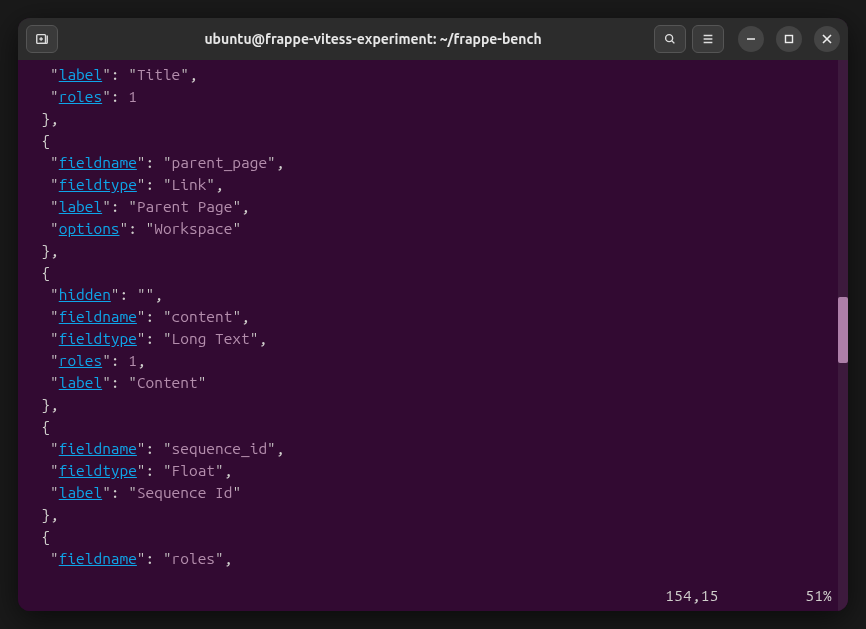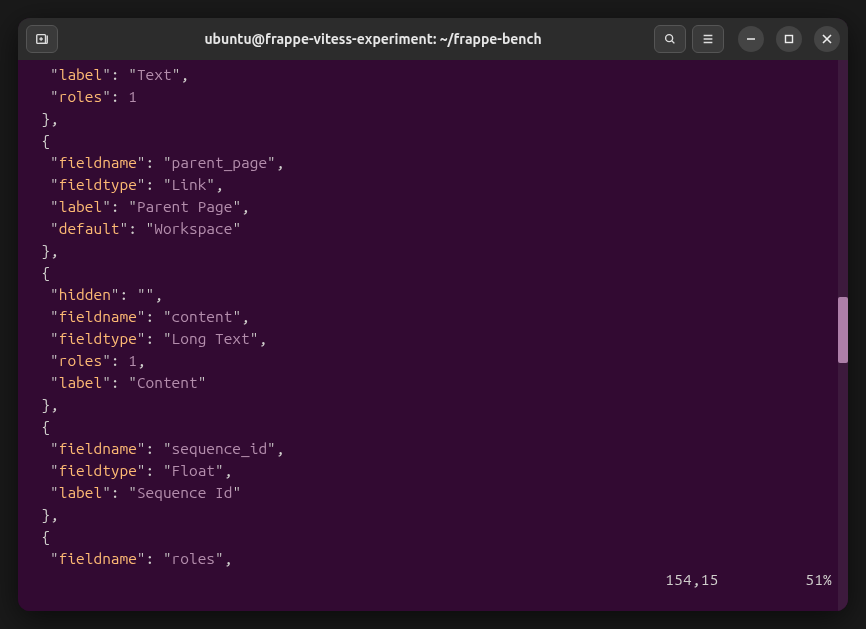--- a/index.html
+++ b/index.html
@@ -93,32 +93,32 @@
   }
   .scrollbar-thumb {
     position: absolute;
     right: 0;
     width: 10px;
     background: #ad7fa8;
     border-radius: 2px;
   }
   .statusline {
     position: absolute;
-    bottom: 20px;
+    bottom: 4px;
     right: 16px;
     color: #d0cfcc;
     font-family: 'Ubuntu Mono', monospace;
     font-size: 15.5px;
     letter-spacing: 0.2px;
   }
   .statusline span { display: inline-block; }
   .pos { margin-right: 78px; }
   
   .p { color: #d0cfcc; } 
-  .k { color: #fdba74; } 
+  .k { color: #0ea5e9; text-decoration: underline; } 
   .s { color: #b48ead; } 
   .n { color: #b48ead; } 
 </style>
 </head>
 <body>
 
 <div class="window">
 
   <div class="titlebar">
     <div class="tb-btn outlined">
@@ -154,28 +154,28 @@
       </div>
       <div class="win-control">
         <svg viewBox="0 0 10 10" stroke="currentColor" stroke-width="1.6">
             <path d="M1 1l8 8M9 1l-8 8"></path>
           </svg>
       </div>
     </div>
   </div>
 
   <div class="terminal">
-    <pre id="code">   <span class="p">"</span><span class="k">label</span><span class="p">"</span><span class="p">: </span><span class="p">"</span><span class="s">Text</span><span class="p">"</span><span class="p">,</span>
+    <pre id="code">   <span class="p">"</span><span class="k">label</span><span class="p">"</span><span class="p">: </span><span class="p">"</span><span class="s">Title</span><span class="p">"</span><span class="p">,</span>
    <span class="p">"</span><span class="k">roles</span><span class="p">"</span><span class="p">: </span><span class="n">1</span>
   <span class="p">},</span>
   <span class="p">{</span>
    <span class="p">"</span><span class="k">fieldname</span><span class="p">"</span><span class="p">: </span><span class="p">"</span><span class="s">parent_page</span><span class="p">"</span><span class="p">,</span>
    <span class="p">"</span><span class="k">fieldtype</span><span class="p">"</span><span class="p">: </span><span class="p">"</span><span class="s">Link</span><span class="p">"</span><span class="p">,</span>
    <span class="p">"</span><span class="k">label</span><span class="p">"</span><span class="p">: </span><span class="p">"</span><span class="s">Parent Page</span><span class="p">"</span><span class="p">,</span>
-   <span class="p">"</span><span class="k">default</span><span class="p">"</span><span class="p">: </span><span class="p">"</span><span class="s">Workspace</span><span class="p">"</span>
+   <span class="p">"</span><span class="k">options</span><span class="p">"</span><span class="p">: </span><span class="p">"</span><span class="s">Workspace</span><span class="p">"</span>
   <span class="p">},</span>
   <span class="p">{</span>
    <span class="p">"</span><span class="k">hidden</span><span class="p">"</span><span class="p">: </span><span class="p">"</span><span class="s"></span><span class="p">"</span><span class="p">,</span>
    <span class="p">"</span><span class="k">fieldname</span><span class="p">"</span><span class="p">: </span><span class="p">"</span><span class="s">content</span><span class="p">"</span><span class="p">,</span>
    <span class="p">"</span><span class="k">fieldtype</span><span class="p">"</span><span class="p">: </span><span class="p">"</span><span class="s">Long Text</span><span class="p">"</span><span class="p">,</span>
    <span class="p">"</span><span class="k">roles</span><span class="p">"</span><span class="p">: </span><span class="n">1</span><span class="p">,</span>
    <span class="p">"</span><span class="k">label</span><span class="p">"</span><span class="p">: </span><span class="p">"</span><span class="s">Content</span><span class="p">"</span>
   <span class="p">},</span>
   <span class="p">{</span>
    <span class="p">"</span><span class="k">fieldname</span><span class="p">"</span><span class="p">: </span><span class="p">"</span><span class="s">sequence_id</span><span class="p">"</span><span class="p">,</span>

